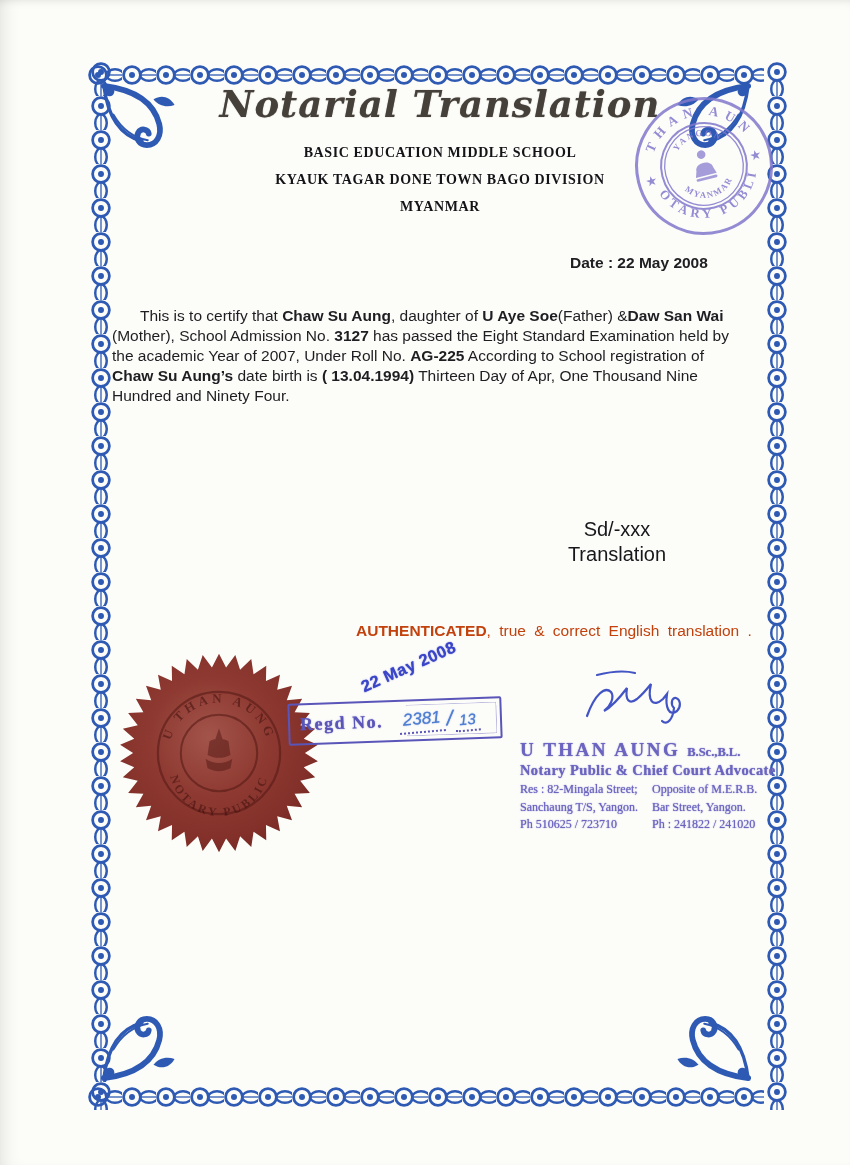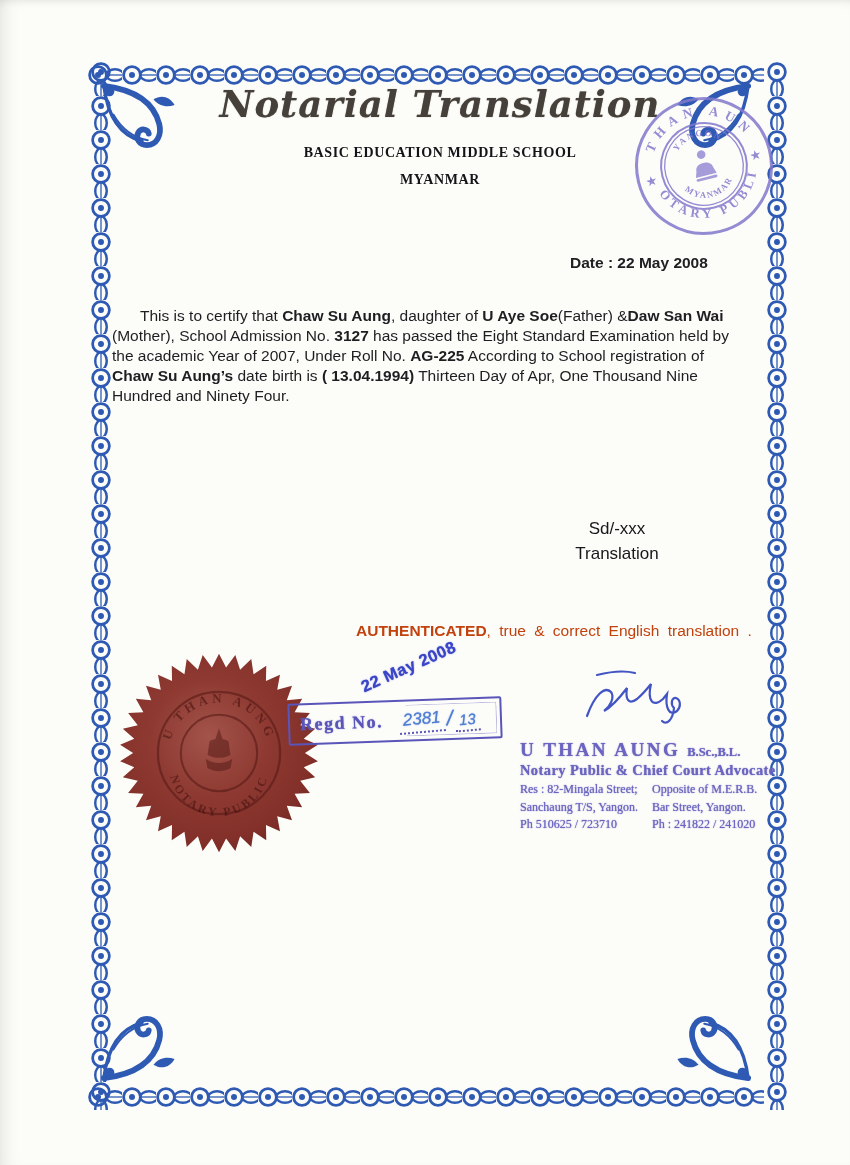--- a/index.html
+++ b/index.html
@@ -24,21 +24,21 @@
          font-family:"DejaVu Serif",serif;font-style:italic;font-weight:bold;
          font-size:37px;letter-spacing:1px;color:var(--title-ink);
          text-shadow:0 0 1px rgba(60,50,40,.5);}
   .school{left:110px;top:139px;width:660px;text-align:center;
           font-family:"Liberation Serif",serif;font-weight:bold;font-size:14px;
           letter-spacing:.6px;color:#141418;line-height:27px;}
   .dateline{left:570px;top:254px;font-size:15.5px;font-weight:600;color:#202024;}
   .bodytext{left:112px;top:306px;width:637px;font-size:15.5px;line-height:20px;
             color:var(--ink);text-indent:28px;margin:0;}
   .rich .b{font-weight:bold;}
-  .sigblock{left:477px;top:517px;width:280px;text-align:center;font-size:17px;
+  .sigblock{left:477px;top:517px;width:280px;text-align:center;font-size:20px;
             line-height:24.5px;color:#18181c;}
   .auth{left:356px;top:622px;font-size:15.5px;color:#c2410c;word-spacing:4px;}
   
   .stampblur{text-shadow:0 0 1.2px currentColor;}
   .round-stamp{left:630px;top:92px;transform:rotate(-14deg);opacity:.85;}
   .red-seal{left:114px;top:648px;}
   .datestamp{left:362px;top:678px;transform:rotate(-24deg);transform-origin:0 50%;
              font-size:16.5px;font-weight:bold;letter-spacing:.5px;
              color:var(--date-stamp-blue);}
   .regd{left:288px;top:700px;width:214px;height:42px;transform:rotate(-2deg);
@@ -128,20 +128,21 @@
   <svg class="abs" style="left:100px;top:996px;transform:scaleY(-1)" width="86" height="86">
       <use href="#cornerOrn"></use>
     </svg>
   <svg class="abs" style="left:666px;top:996px;transform:scale(-1,-1)" width="86" height="86">
       <use href="#cornerOrn"></use>
     </svg>
 
   <div class="abs title">Notarial Translation</div>
   <div class="abs school">
     <div>BASIC EDUCATION MIDDLE SCHOOL</div>
+    <div>KYAUK TAGAR DONE TOWN  BAGO DIVISION</div>
     <div>MYANMAR</div>
   </div>
 
   <svg class="abs round-stamp" width="148" height="148" viewBox="0 0 145 145">
     <g fill="none" stroke="#8379cd">
       <circle cx="72.5" cy="72.5" r="66" stroke-width="3"></circle>
       <circle cx="72.5" cy="72.5" r="42" stroke-width="2"></circle>
       <circle cx="72.5" cy="72.5" r="38.5" stroke-width="1.3"></circle>
     </g>
     <g fill="#8379cd" font-family="Liberation Serif,serif" font-weight="bold">

